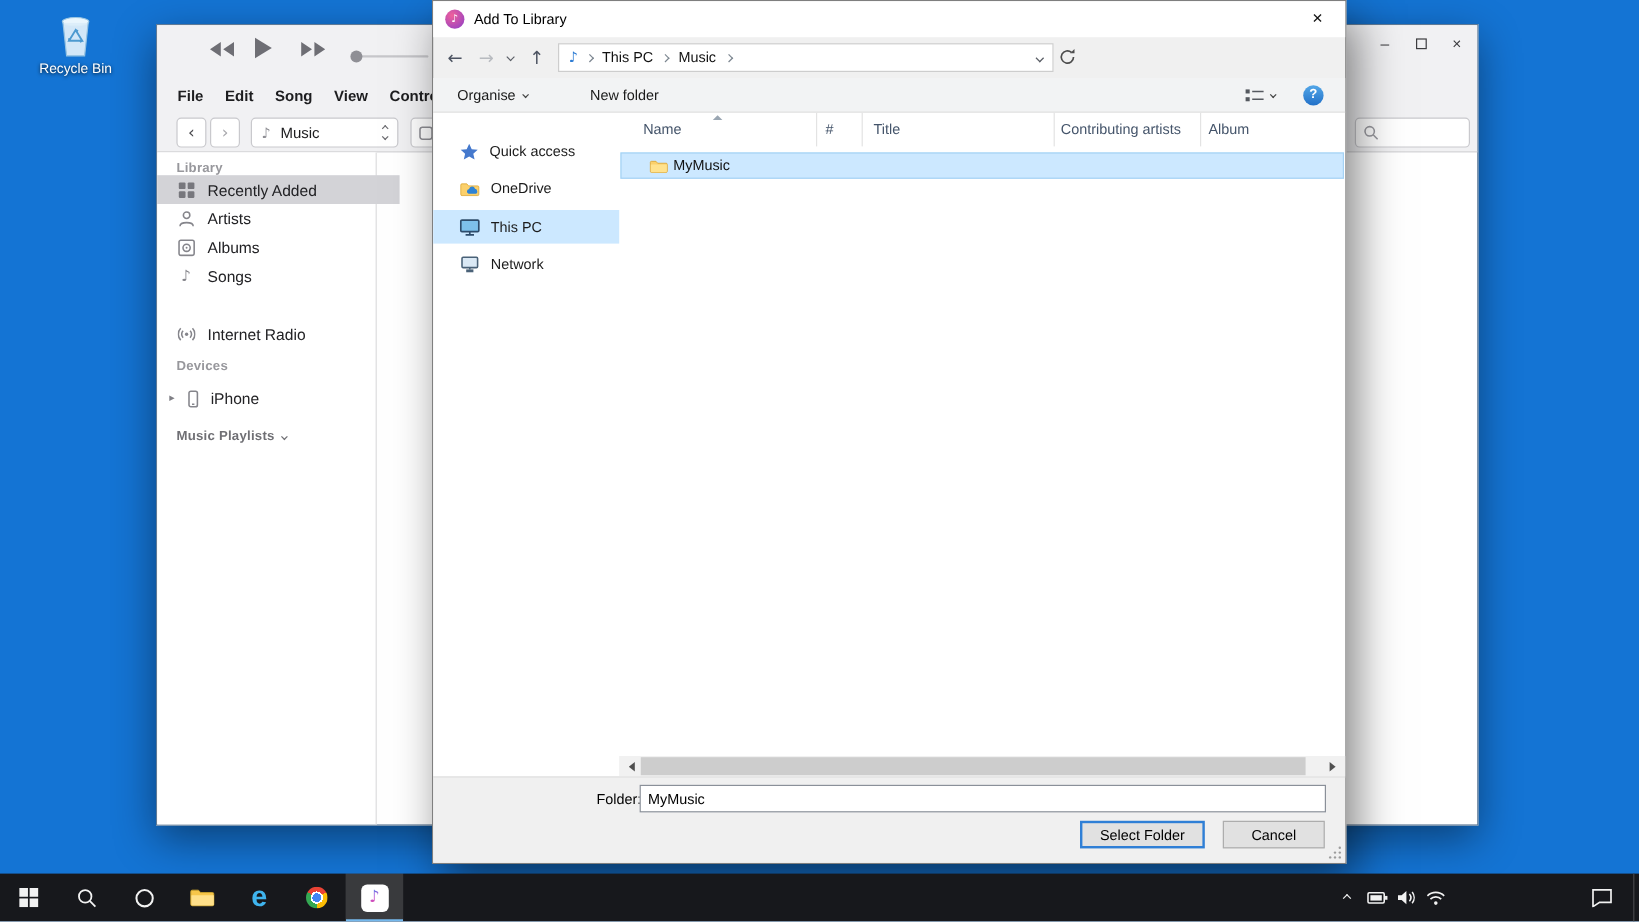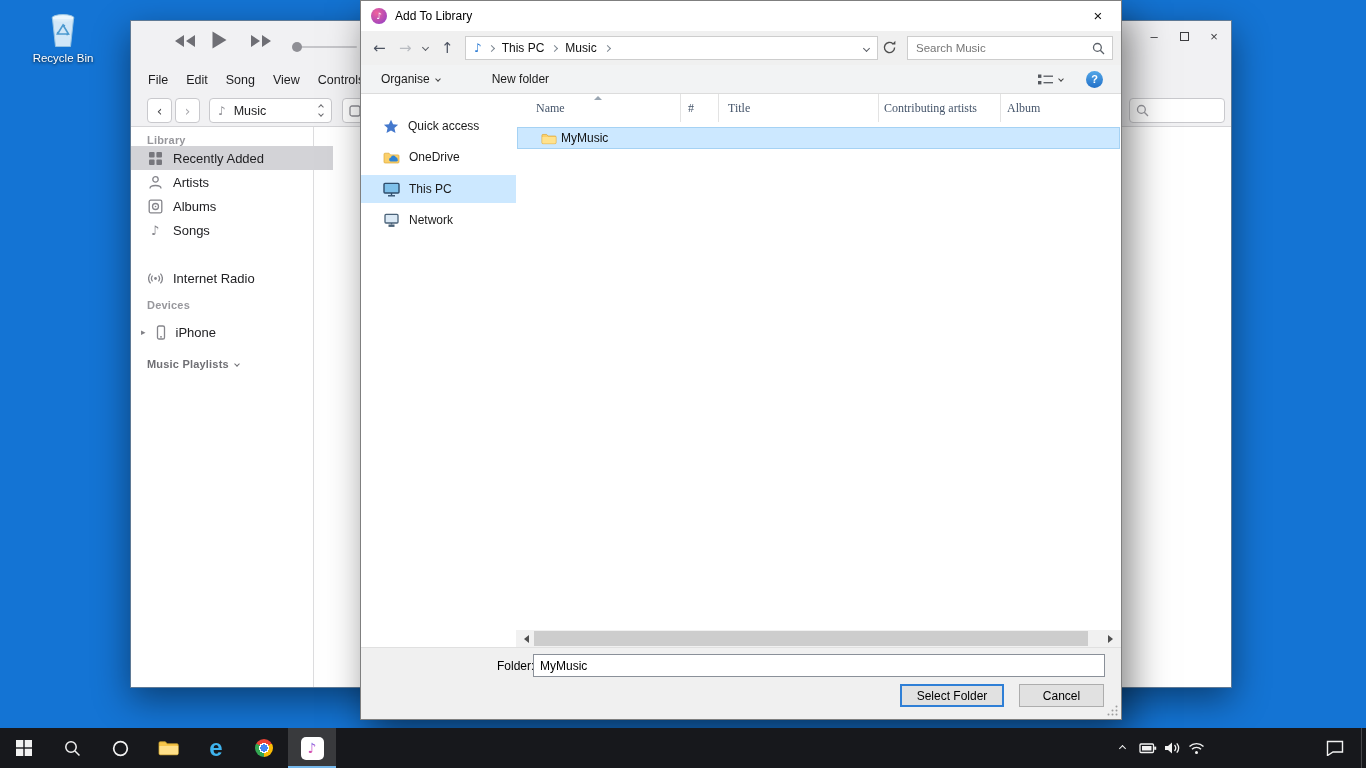--- a/index.html
+++ b/index.html
@@ -18,21 +18,21 @@
   .it-header { position:absolute; top:0; left:0; right:0; height:106px; background:#f1f1f3;
                border-bottom:1px solid #d5d5d8; }
   .it-play { position:absolute; top:13px; display:flex; align-items:center; }
   .it-volume { position:absolute; left:162px; top:25px; width:64px; height:2px; background:#c6c6ca; border-radius:2px; }
   .it-volume .knob { position:absolute; left:-1px; top:-4px; width:10px; height:10px; border-radius:50%; background:#8f8f95; }
   .it-winbtns { position:absolute; top:2px; right:2px; display:flex; }
   .it-winbtn { width:30px; height:26px; display:flex; align-items:center; justify-content:center; color:#3d3d40; font-size:13px; }
   .boxglyph { display:inline-block; width:9px; height:9px; border:1.2px solid #3d3d40; }
   .it-menubar { position:absolute; top:46px; left:0; right:0; height:26px; display:flex; align-items:center;
                 padding-left:8px; font-size:12.5px; color:#1d1d1f; }
-  .it-menubar span { padding:0 9px; }
+  .it-menubar span { padding:0 9px;font-weight:bold; }
   .it-navrow { position:absolute; top:72px; left:0; right:0; height:34px; }
   .it-navbtn { position:absolute; top:5px; width:25px; height:25px; background:#fff; border:1px solid #c9c9cd;
                border-radius:4px; display:flex; align-items:center; justify-content:center; font-size:14px; color:#4a4a4e; }
   .it-combo { position:absolute; left:78px; top:5px; width:123px; height:25px; background:#fff; border:1px solid #c9c9cd;
               border-radius:4px; display:flex; align-items:center; padding:0 8px; gap:8px; font-size:12.5px; color:#1d1d1f; }
   .it-combo .steppers { margin-left:auto; display:flex; flex-direction:column; gap:3px; align-items:center; }
   .it-minibtn { position:absolute; left:211px; top:5px; width:26px; height:25px; background:#fff; border:1px solid #c9c9cd; border-radius:4px;
                 display:flex; align-items:center; justify-content:center; }
   .it-search { position:absolute; left:998px; top:5px; width:96px; height:25px; background:#fff; border:1px solid #c9c9cd;
                border-radius:4px; display:flex; align-items:center; padding-left:6px; }
@@ -68,21 +68,21 @@
   .searchbox input::placeholder { color:#767676; opacity:1; }
   .dlg-toolbar { position:absolute; top:64px; left:0; right:0; height:29px; background:#f2f3f4; border-bottom:1px solid #dcdcdc;
                  display:flex; align-items:center; font-size:12px; color:#1a1a1a; }
   .help-dot { width:17px; height:17px; border-radius:50%; background:linear-gradient(#53a7e8,#2270c8); color:#fff;
               font-size:11px; font-weight:bold; display:flex; align-items:center; justify-content:center; }
   .dlg-body { position:absolute; top:93px; left:0; right:0; bottom:72px; background:#fff; }
   .np-item { position:absolute; left:0; width:155px; height:28px; display:flex; align-items:center; padding-left:22px; gap:9px;
              font-size:12px; color:#1b1b1b; }
   .np-item.sel { background:#cce8ff; }
   .list { position:absolute; left:155px; right:0; top:0; bottom:0; }
-  .lhdr { display:flex; height:28px; font-size:12px; color:#44546a;font-family:Liberation Serif, serif; }
+  .lhdr { display:flex; height:28px; font-size:12px; color:#44546a; }
   .lhdr .col { border-right:1px solid #e3e3e3; display:flex; align-items:center; position:relative; }
   .tri-up { position:absolute; top:2px; left:50%; margin-left:-4px; width:0; height:0;
             border-left:4px solid transparent; border-right:4px solid transparent; border-bottom:4px solid #9aa6b2; }
   .row-sel { position:absolute; left:1px; right:1px; top:33px; height:22px; background:#cce8ff; border:1px solid #a5d2f4;
              display:flex; align-items:center; font-size:12px; color:#111; }
   .hscroll { position:absolute; left:0; right:0; bottom:0; height:17px; background:#f1f1f1; }
   .sb-btn { position:absolute; top:0; width:17px; height:17px; display:flex; align-items:center; justify-content:center; }
   .tri-left { width:0; height:0; border:4px solid transparent; border-right:5px solid #505050; }
   .tri-right { width:0; height:0; border:4px solid transparent; border-left:5px solid #505050; }
   .sb-thumb { position:absolute; left:18px; top:1px; width:554px; height:15px; background:#cdcdcd; }
@@ -277,27 +277,20 @@
         <i class="chev down" style="position:absolute; right:8px; border-color:#5a5e66;"></i>
       </div>
 
       <div style="position:absolute; left:521px; top:9px;">
         <svg width="15" height="15" viewBox="0 0 15 15">
             <path d="M12.6 7.5 a5.1 5.1 0 1 1-1.7-3.8" fill="none" stroke="#4d4d4d" stroke-width="1.4"></path>
             <path d="M13.4 0.8 v3.6 h-3.6 z" fill="#4d4d4d"></path>
           </svg>
       </div>
 
-      <div class="searchbox">
-        <input type="text" placeholder="Search Music" style="">
-        <svg width="13" height="13" viewBox="0 0 13 13" style="margin-left:6px;">
-          <circle cx="5.4" cy="5.4" r="3.9" fill="none" stroke="#5a6068" stroke-width="1.3"></circle>
-          <line x1="8.3" y1="8.3" x2="12" y2="12" stroke="#5a6068" stroke-width="1.3"></line>
-        </svg>
-      </div>
     </div>
 
     <div class="dlg-toolbar">
       <span style="margin-left:20px; display:flex; align-items:center; gap:6px;">
         <span>Organise</span>
         <i class="chev down" style="width:4px;height:4px; border-color:#444;"></i>
       </span>
       <span style="margin-left:52px;">
         <span>New folder</span>
       </span>

